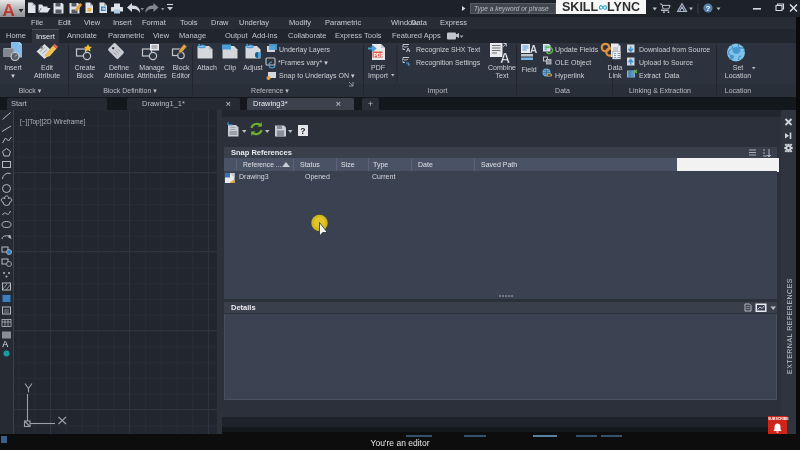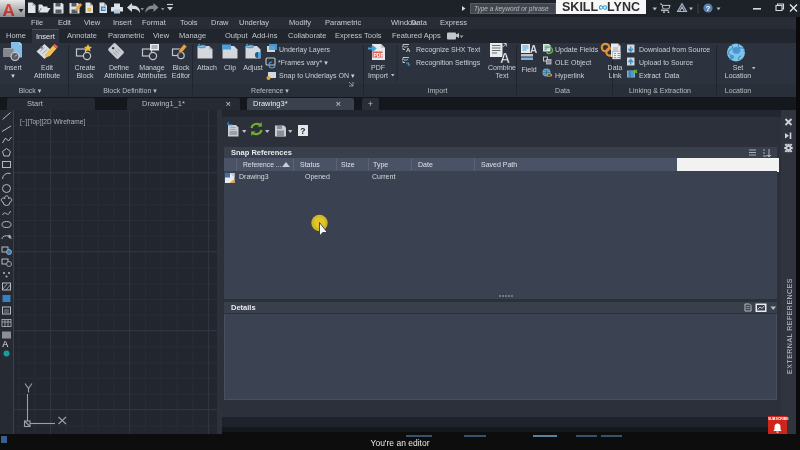--- a/index.html
+++ b/index.html
@@ -342,21 +342,21 @@
     <path d="M397 16 v37" stroke="#22262e" stroke-width="1"></path>
 
     <rect x="447" y="3.5" width="9" height="7" rx="1" fill="#c2c6cc"></rect>
     <path d="M456 5.5 l3-1.5 v5 l-3-1.5 z" fill="#c2c6cc"></path>
     <path d="M459.5 6.5 l4 0 l-2 2.6 z" fill="#9a9ea5"></path>
 
     <path d="M349 57 h4 v-4 m0 4 l-4-4" stroke="#9aa0a8" stroke-width="0.9" fill="none"></path>
   </svg>
 
   <div class="abs" id="filetabs">
-    <div class="ftab" style="left:7px;width:88px;background:#262b33;padding-left:20px">Start</div>
+    <div class="ftab" style="left:7px;width:100px;background:#262b33;padding-left:4px">Start</div>
     <div class="ftab" style="left:127px;width:113px;background:#262b33;padding-left:15px">Drawing1_1*<span style="position:absolute;right:9px;font-size:9.5px;color:#cdd1d7">×</span></div>
     <div class="ftab" style="left:247px;width:107px;background:#3b424e;color:#e8eaed;padding-left:6px">Drawing3*<span style="position:absolute;right:13px;font-size:9.5px;color:#cdd1d7">×</span></div>
     <div class="ftab" style="left:362px;width:17px;color:#b8bcc2;background:#2a2f37;text-align:center;font-size:9px">+</div>
   </div>
 
   <div class="abs" id="lefttools">
     <svg width="13" height="324" viewBox="0 0 13 324">
       <g stroke="#b5b9bf" fill="none" stroke-width="1">
         <path d="M2.5 9.5 l8-7"></path>
         <path d="M2 21.5 l9-5.5"></path>

